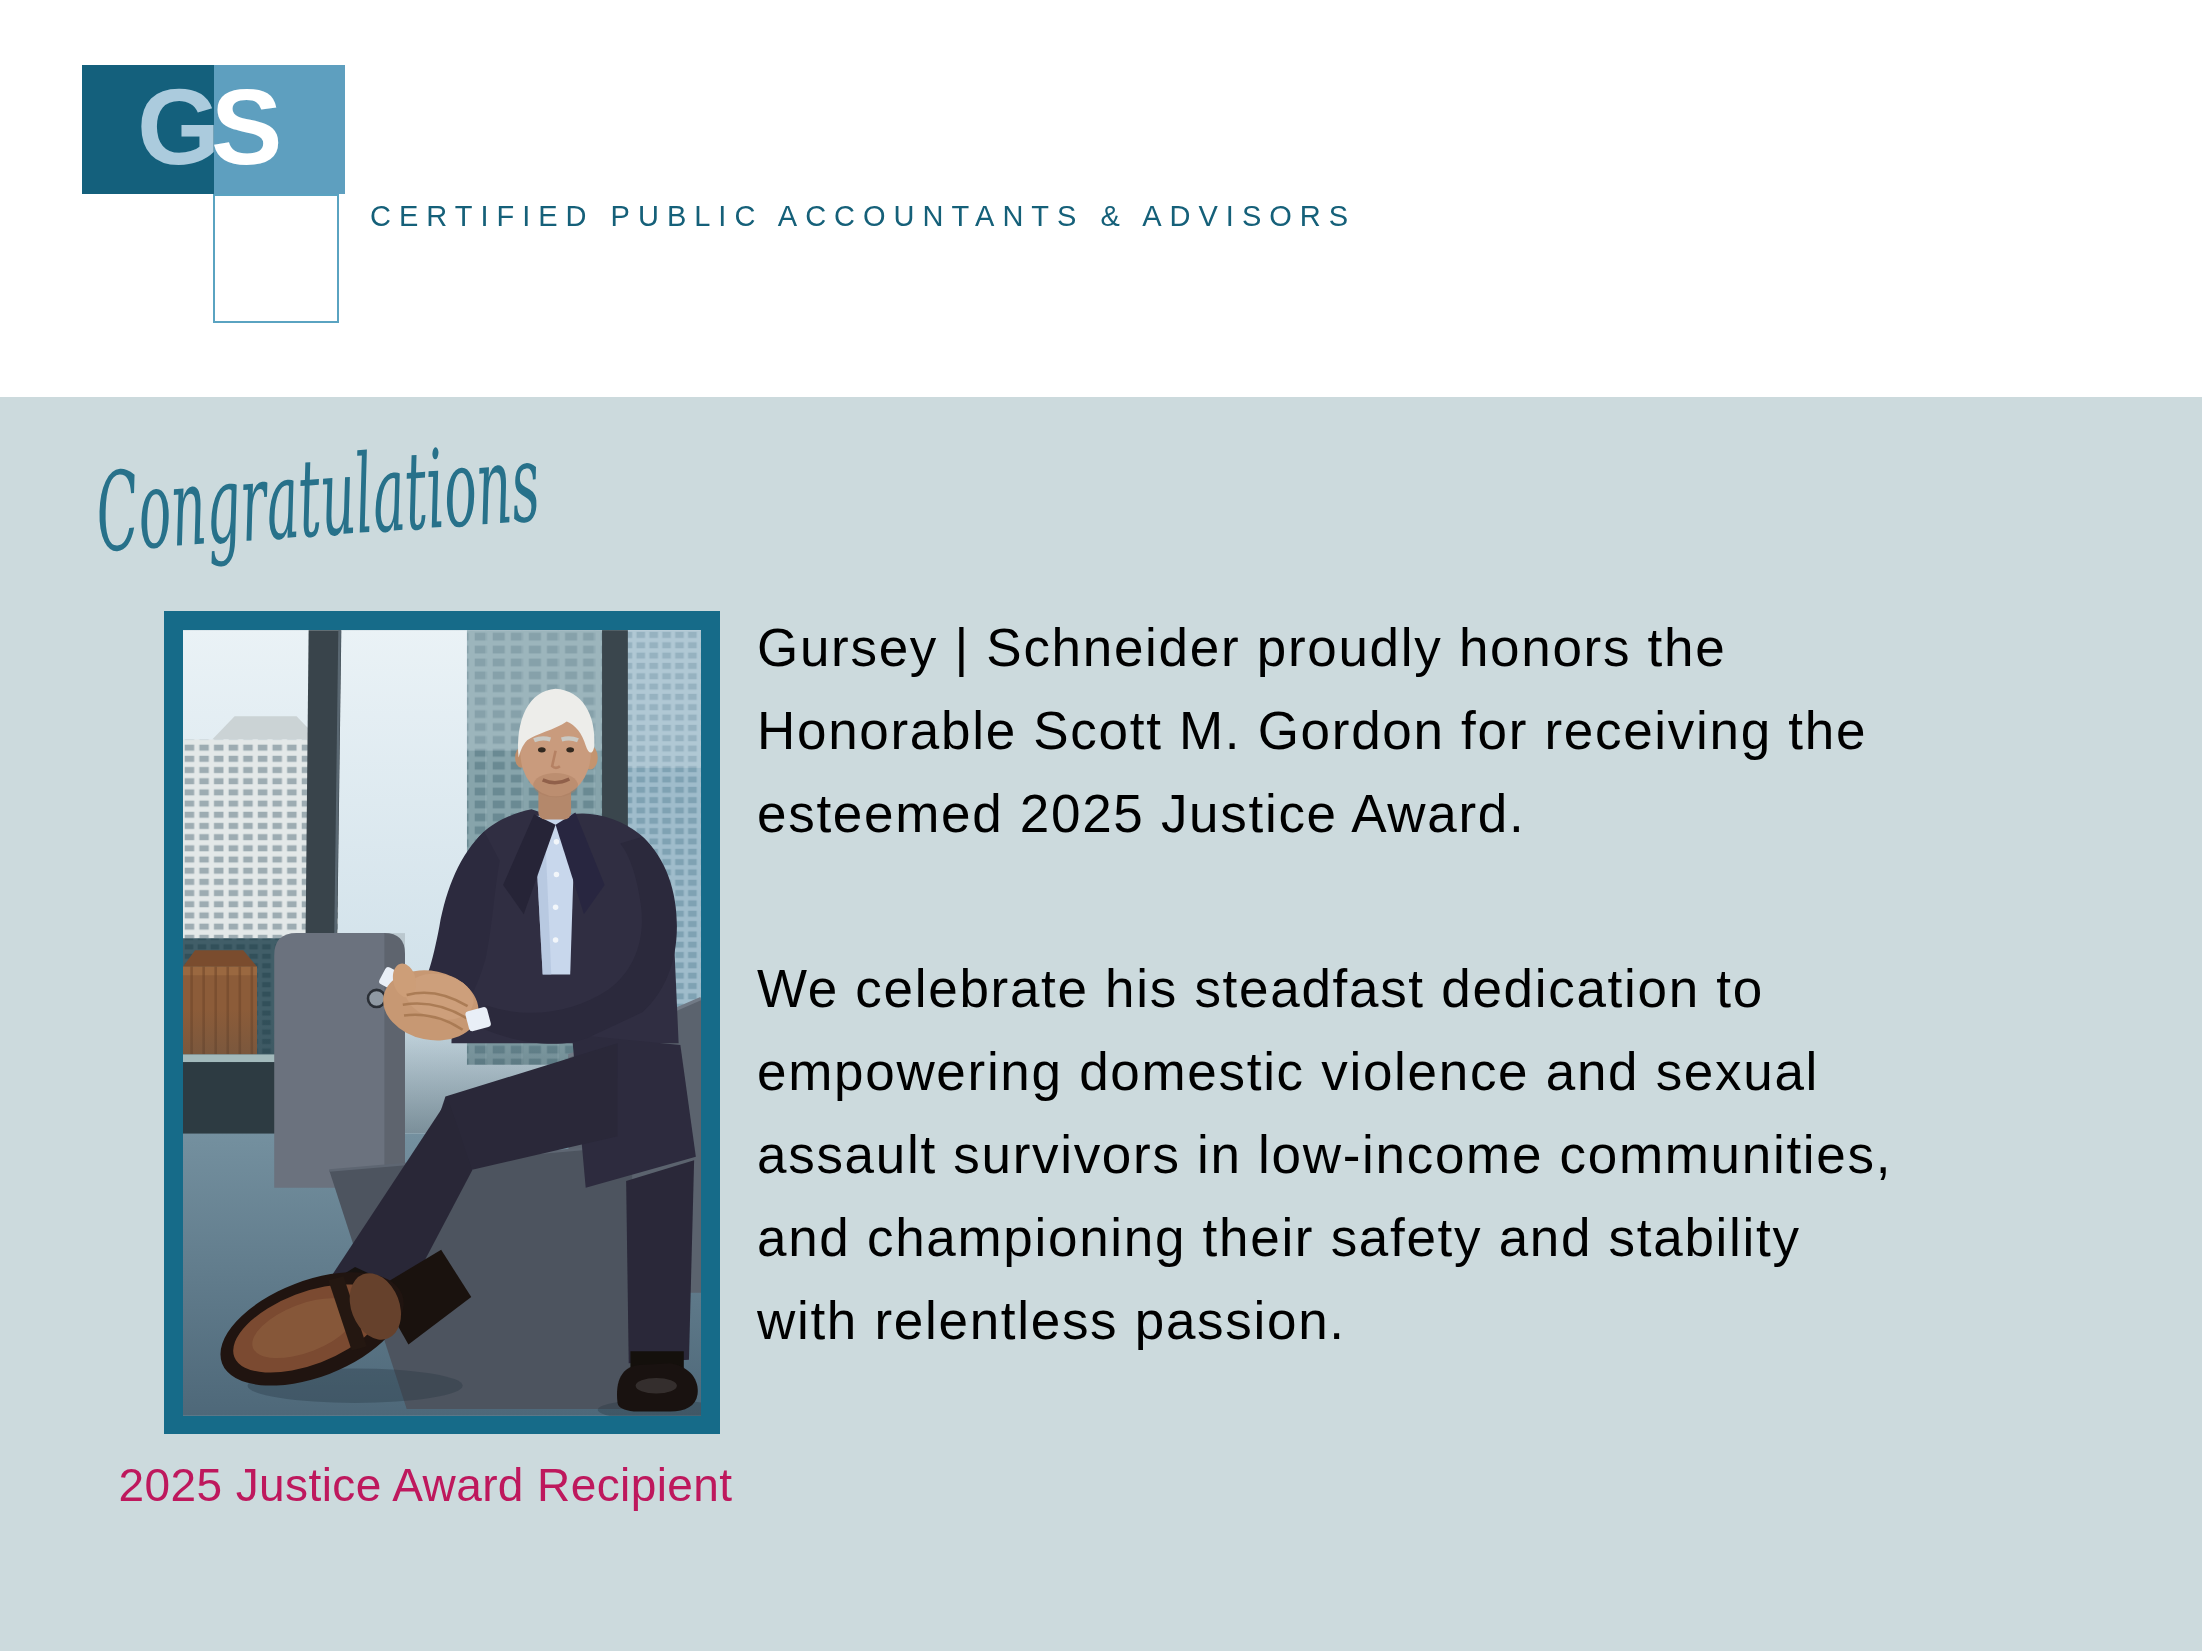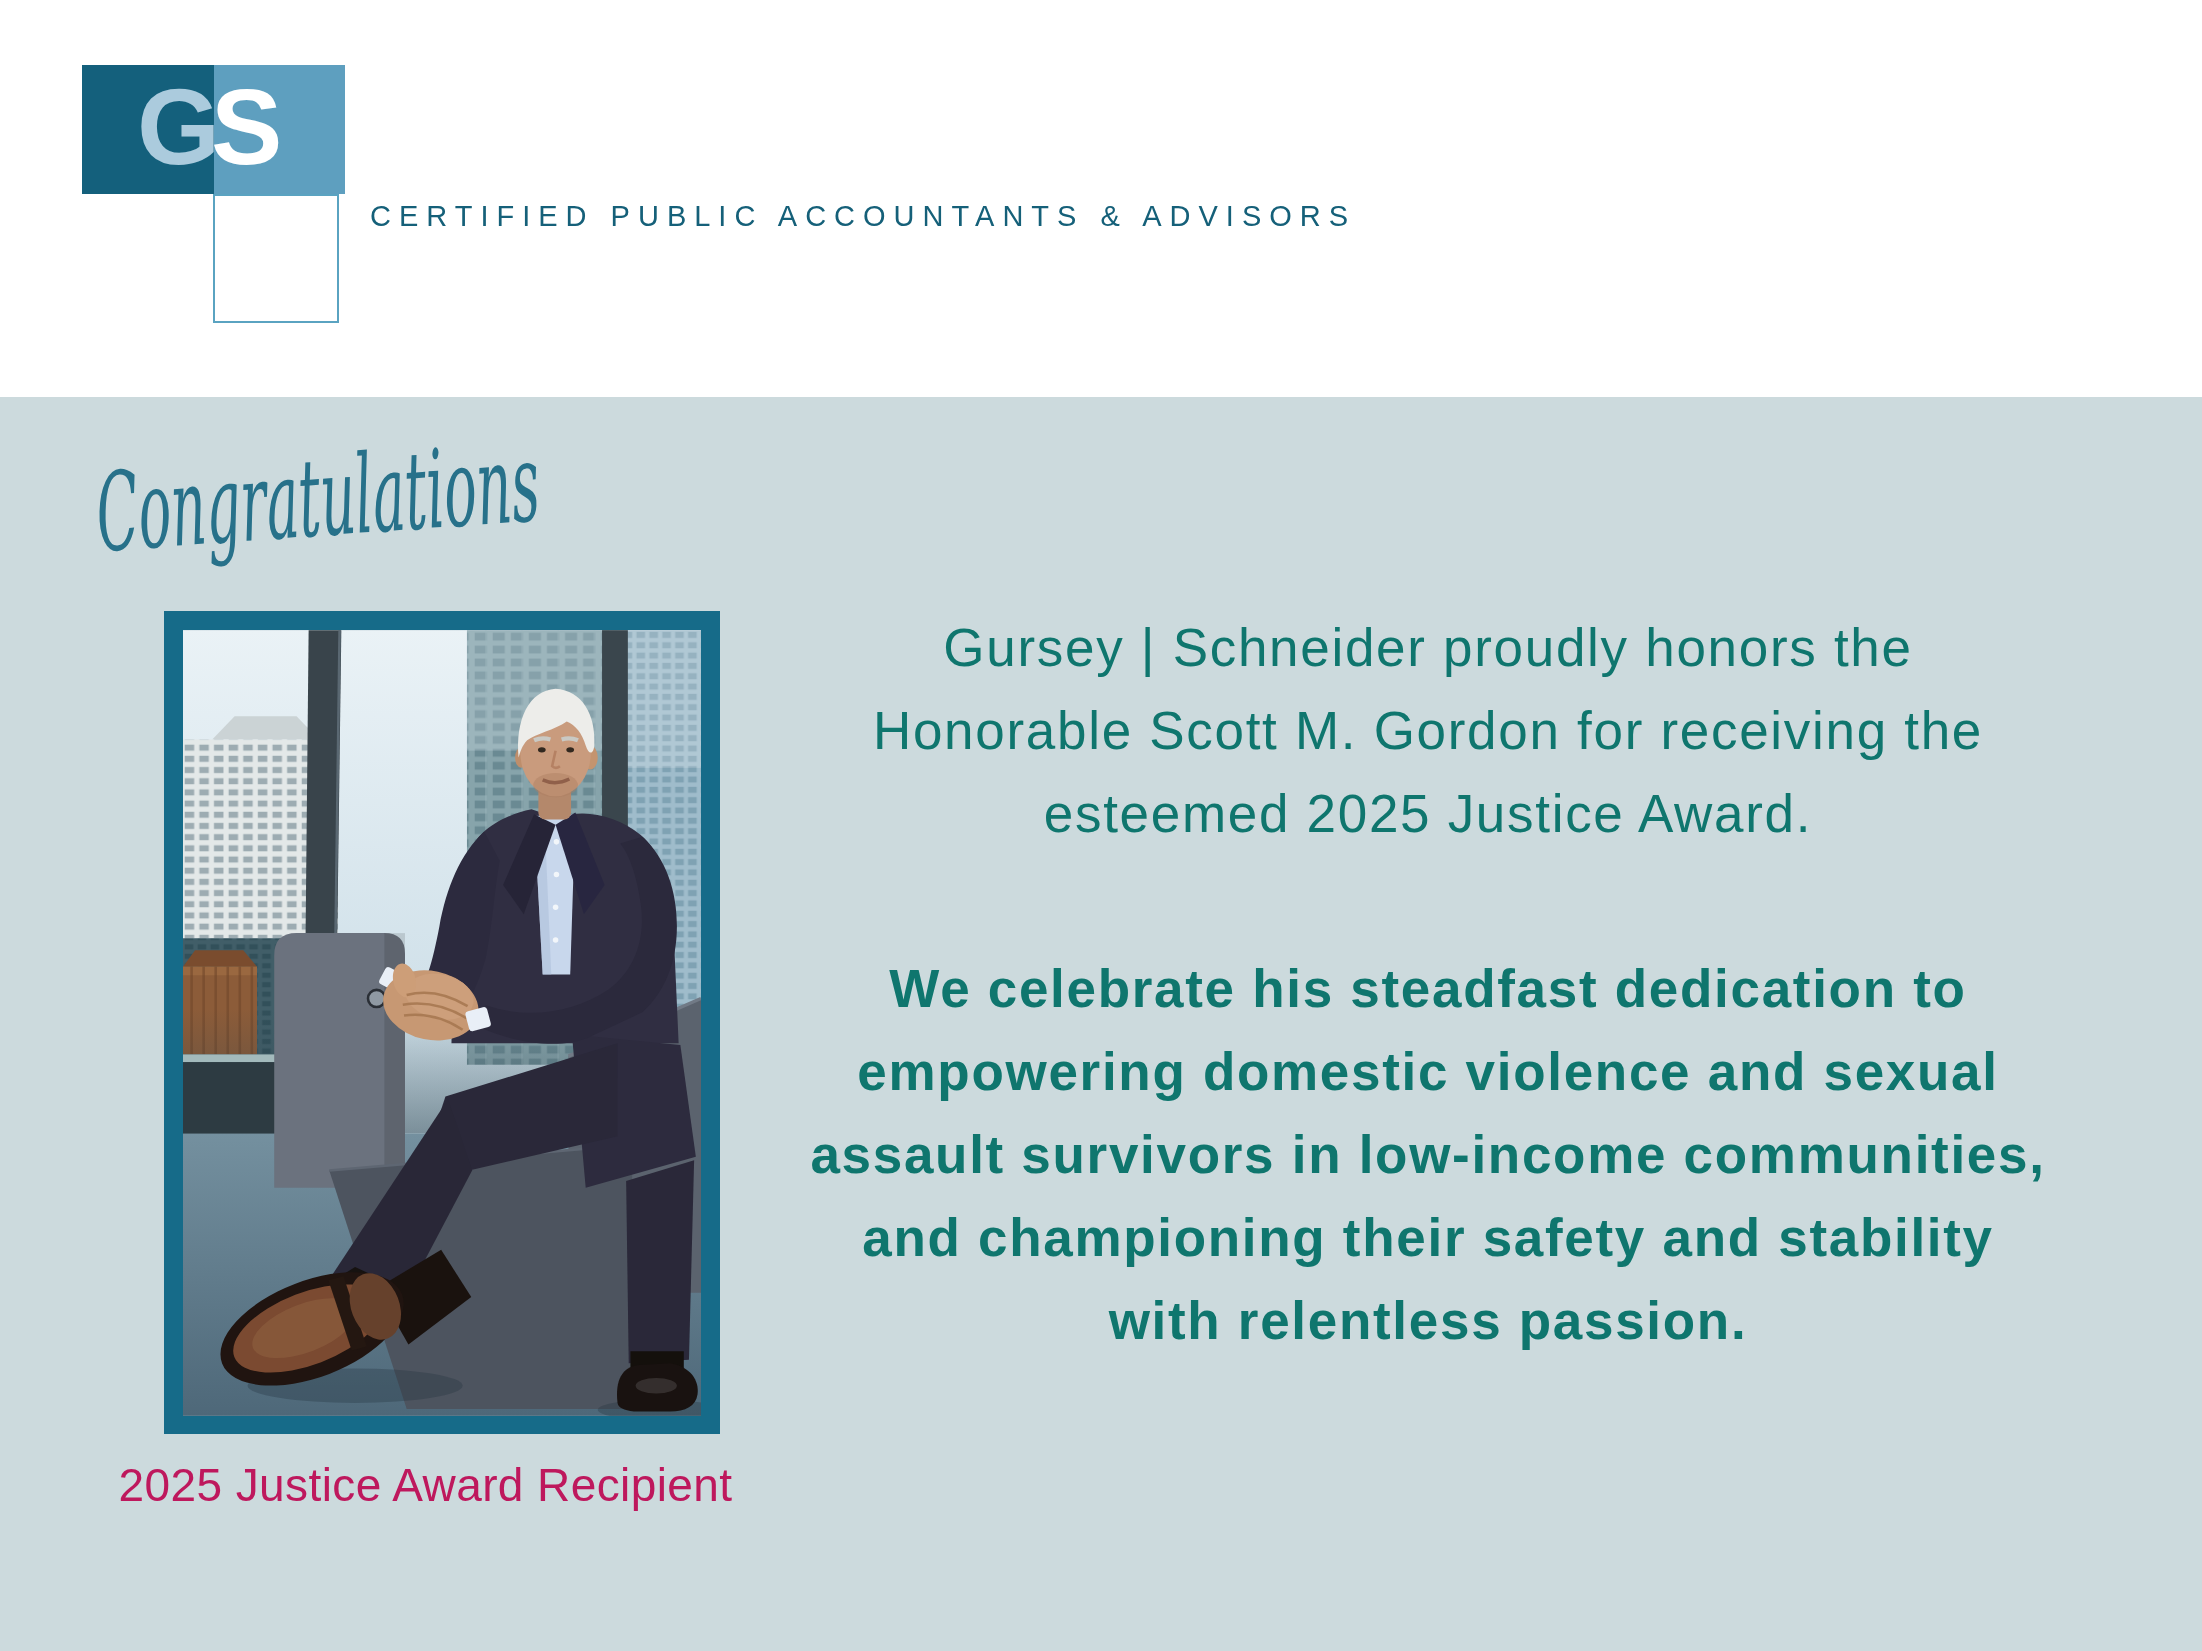--- a/index.html
+++ b/index.html
@@ -27,24 +27,24 @@
   .script-headline{position:absolute;left:89px;top:389px;}
 
   
   .photo-frame{position:absolute;left:164px;top:611px;width:556px;height:823px;
                border:19px solid #166B89;box-sizing:border-box;background:#9FB6C2;}
   .photo-frame svg{display:block;}
   .photo-caption{position:absolute;left:103px;top:1458px;width:645px;text-align:center;
                  font-size:46px;letter-spacing:0.4px;color:#be185d;}
 
   
-  .message{position:absolute;left:757px;top:606px;width:1342px;text-align:center;
-           color:#0f766e;font-size:53px;line-height:83px;letter-spacing:1.7px;}
+  .message{position:absolute;left:757px;top:606px;width:1342px;text-align:left;
+           color:#000000;font-size:53px;line-height:83px;letter-spacing:1.7px;}
   .message p{margin:0;white-space:pre-line;}
-  .message p + p{margin-top:92px;font-weight:bold;}
+  .message p + p{margin-top:92px;}
 </style>
 </head>
 <body>
 
 <div class="canvas">
 
   <div class="header">
     <div class="logo-squares">
       <div class="sq-dark"></div>
       <div class="sq-light"></div>

